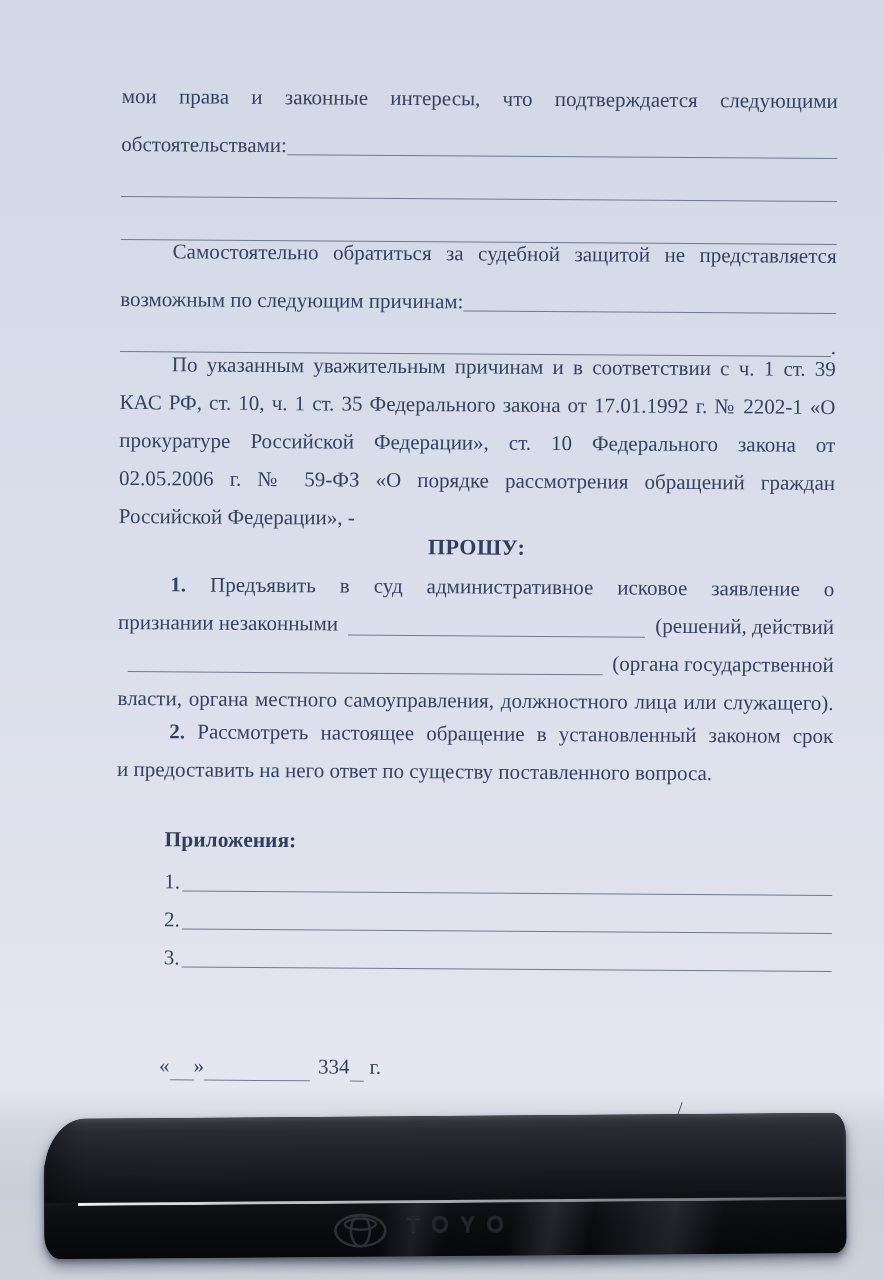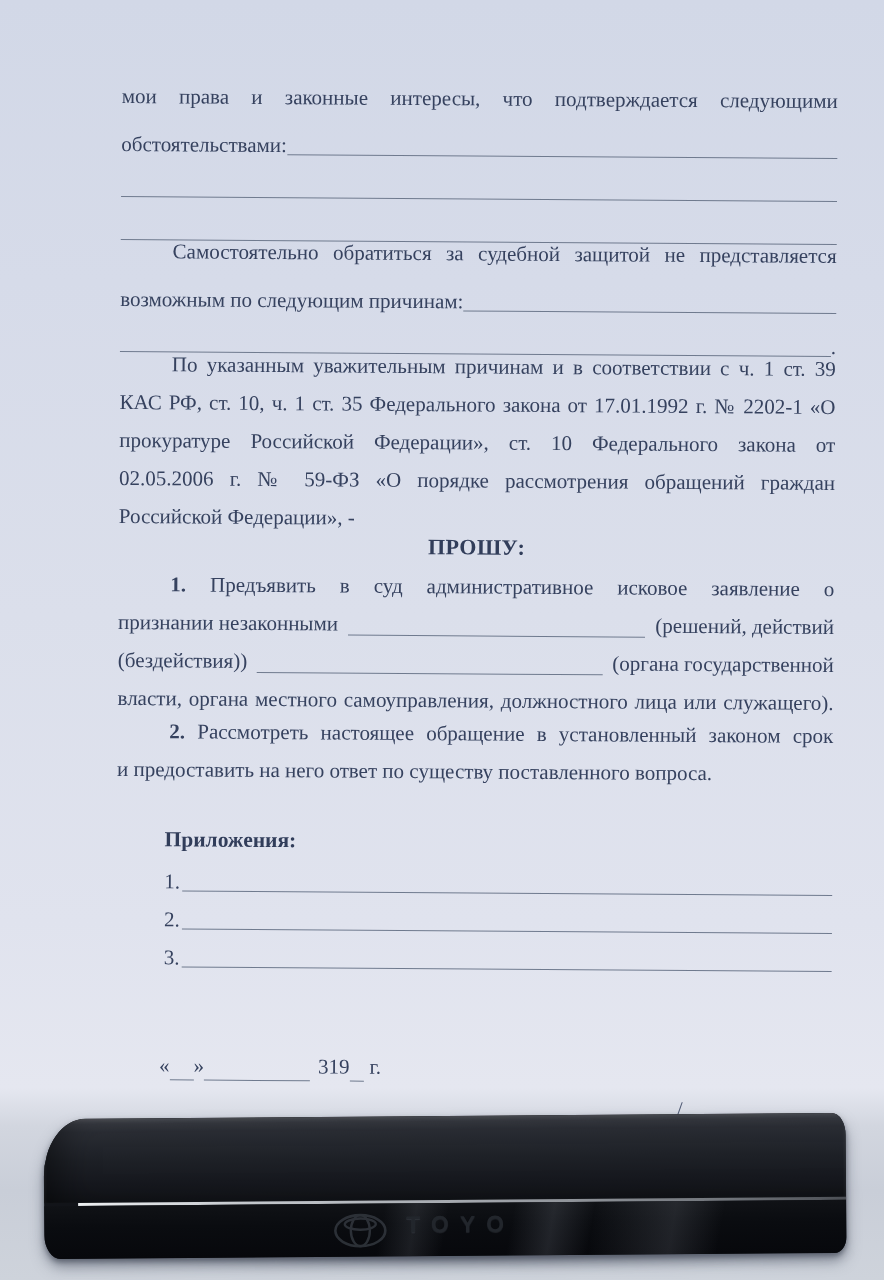--- a/index.html
+++ b/index.html
@@ -105,21 +105,20 @@
   <div class="sec h-center" style="top:468px;font-size:22px;">ПРОШУ:</div>
 
   <div class="sec" style="top:505px;line-height:38px;">
     <div class="jrow"><span class="ind"></span><span class="num">1.</span> <span>Предъявить в суд административное исковое заявление о</span></div>
     <div class="row" style="height:38px;">
       <span>признании незаконными</span>
       <span class="fill mid-gap"></span>
       <span>(решений, действий</span>
     </div>
     <div class="row" style="height:38px;">
-      <span>(бездействия))</span>
       <span class="fill mid-gap"></span>
       <span>(органа государственной</span>
     </div>
     <div class="jrow">власти, органа местного самоуправления, должностного лица или служащего).</div>
   </div>
 
   <div class="sec" style="top:652px;line-height:38px;">
     <div class="jrow"><span class="ind"></span><span class="num">2.</span> <span>Рассмотреть настоящее обращение в установленный законом срок</span></div>
     <div class="lrow">и предоставить на него ответ по существу поставленного вопроса.</div>
   </div>
@@ -140,21 +139,21 @@
       <span class="fill"></span>
     </div>
   </div>
 
   <div class="sec" style="top:988px;">
     <div class="date-row" style="margin-left:44px;">
       <span>«</span>
       <span class="fillw" style="width:24px;"></span>
       <span>»</span>
       <span class="fillw" style="width:106px;"></span>
-      <span style="padding-left:8px;">319</span>
+      <span style="padding-left:8px;">334</span>
       <span class="fillw" style="width:14px;"></span>
       <span style="padding-left:6px;">г.</span>
     </div>
   </div>
 
   <div class="sig-row" style="top:1028px;">
     <span class="fill" style="max-width:132px;"></span>
     <span class="slash">/</span>
     <span class="fill" style="max-width:146px;"></span>
   </div>

